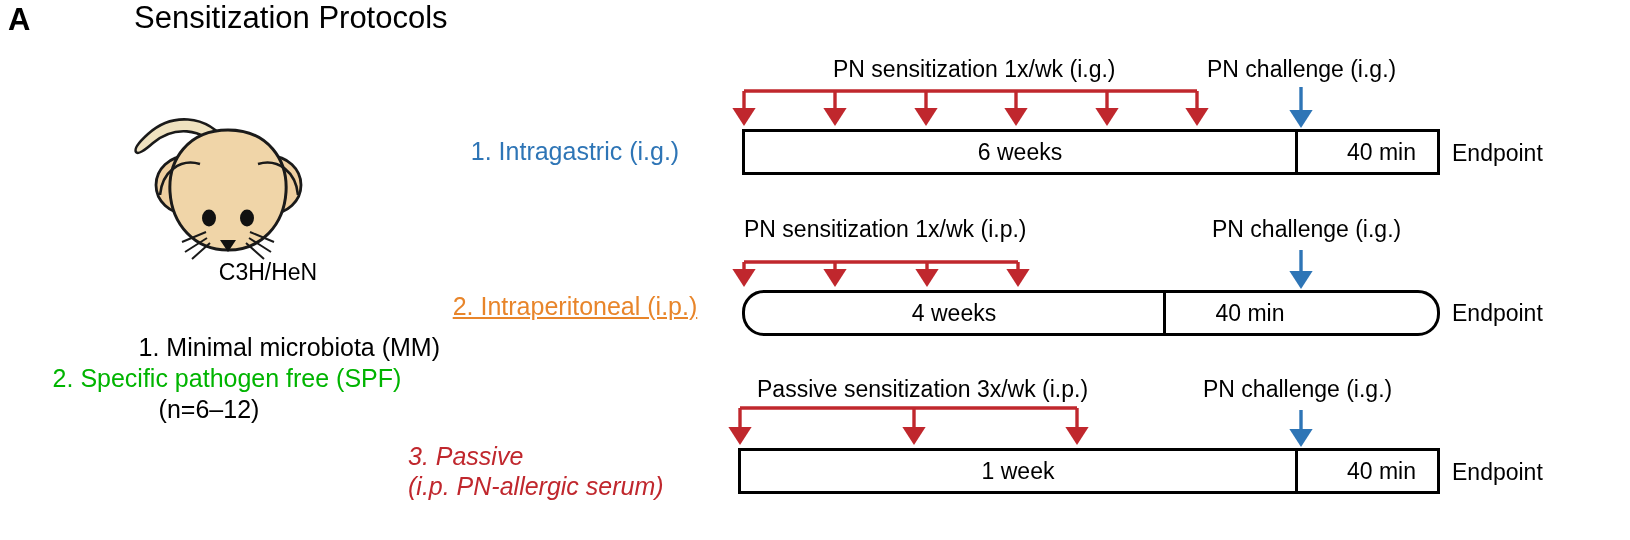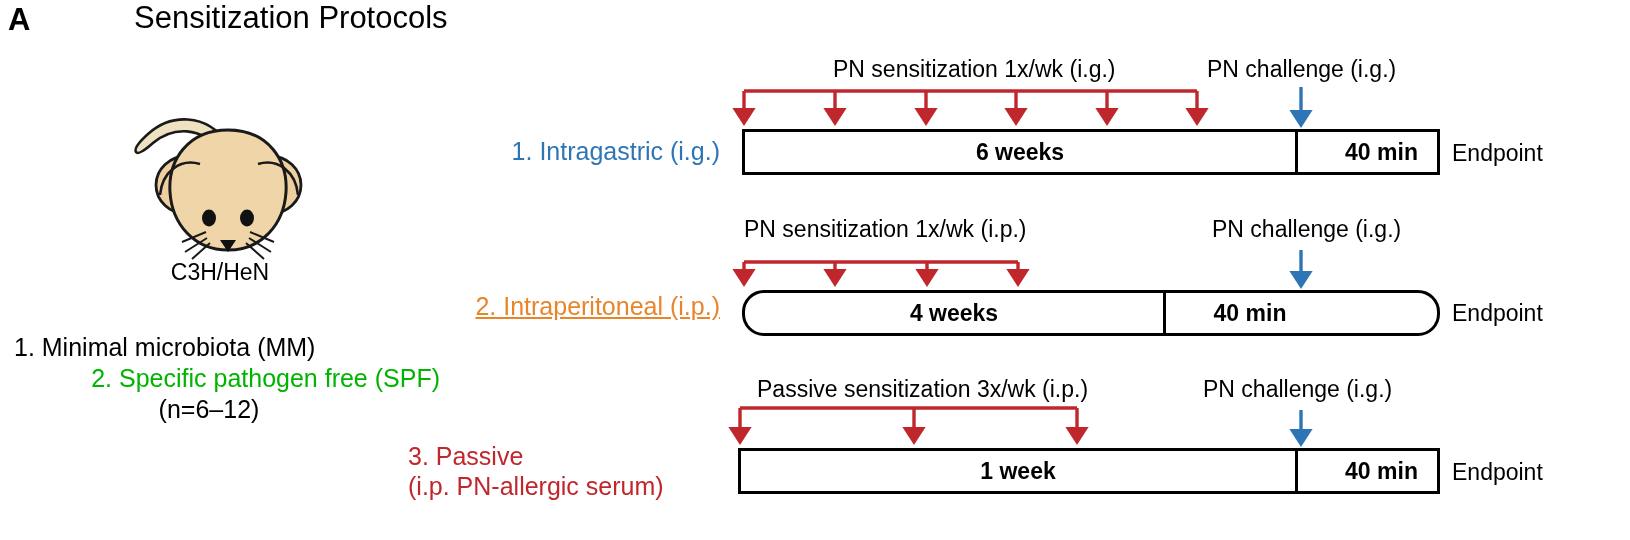--- a/index.html
+++ b/index.html
@@ -38,59 +38,59 @@
   #mouse-illustration {
     left: 110px; top: 92px;
     width: 230px; height: 185px;
   }
   #mouse-strain {
     left: 0px; top: 258px;
     width: 440px;
     text-align: center;
     font-size: 23px;
     line-height: 28px;
+    padding-left: 48px;
   }
   #group-list {
     left: 0px; top: 332px;
     width: 440px;
     font-size: 25px;
     line-height: 31px;
   }
-  #group-item-1 { color: #000000; text-align: left; padding-left: 14px; }
-  #group-item-2 { color: #00B400; text-align: right; padding-left: 14px; }
+  #group-item-1 { color: #000000; text-align: right; padding-left: 14px; }
+  #group-item-2 { color: #00B400; text-align: center; padding-left: 14px; }
   #group-n { text-align: center; color: #000000; padding-right: 22px;}
 
   
   .protocol-label {
     font-size: 25px;
     line-height: 30px;
-    text-align: right;
+    text-align: center;
     width: 290px;
   }
   #label-row-1 { left: 430px; top: 136px; color: #2E75B6; }
   #label-row-2 { left: 430px; top: 291px; color: #E8852A; text-decoration: underline; }
-  #label-row-3 { left: 408px; top: 441px; color: #C0272D; text-align: left; width: 320px; }
+  #label-row-3 { left: 408px; top: 441px; color: #C0272D; text-align: left; width: 320px; font-style: italic; }
 
   
   .timeline {
     display: flex;
     border: 3px solid #000000;
     box-sizing: border-box;
     background: #ffffff;
     height: 46px;
   }
   .tl-seg {
     display: flex;
     align-items: center;
     justify-content: center;
     font-size: 23px;
     box-sizing: border-box;
     border-right: 3px solid #000000;
     height: 100%;
-    font-weight: bold;
   }
   .tl-seg:last-child { border-right: none; padding-left: 28px; }
 
   #timeline-1 { left: 742px; top: 129px; width: 698px; }
   #timeline-2 { left: 742px; top: 290px; width: 698px; border-radius: 22px; }
   #timeline-3 { left: 738px; top: 448px; width: 702px; }
 
   .endpoint-label {
     font-size: 23px;
     white-space: nowrap;

